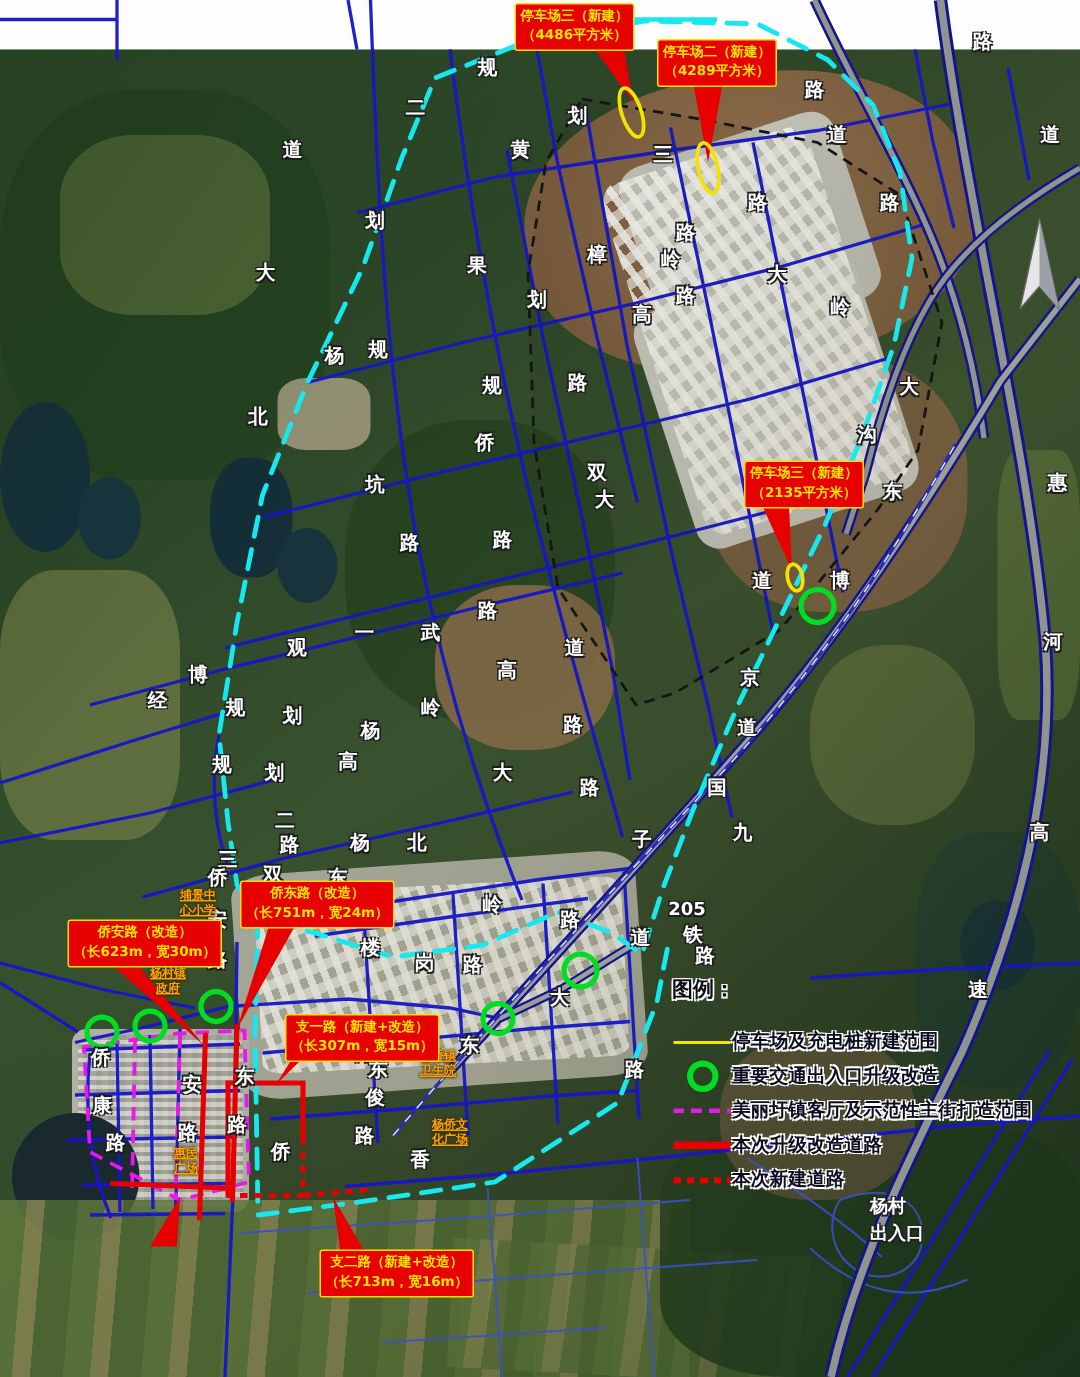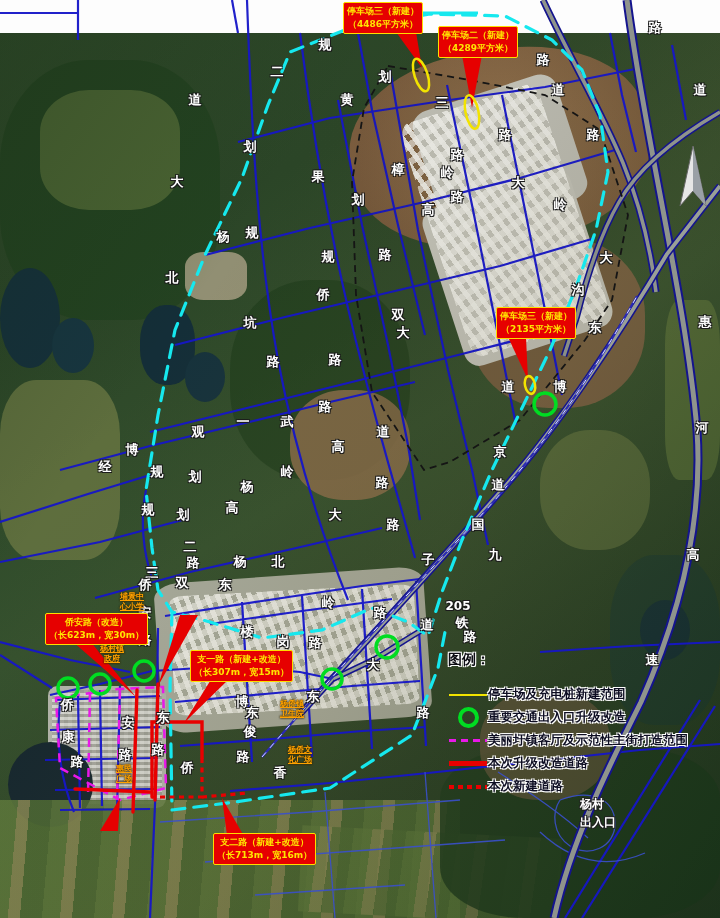--- a/index.html
+++ b/index.html
@@ -399,21 +399,25 @@
     <div>（4289平方米）</div>
   </div>
   <div class="callout" style="left:496px;top:307px;">
     <div>停车场三（新建）</div>
     <div>（2135平方米）</div>
   </div>
   <div class="callout" style="left:45px;top:613px;">
     <div>侨安路（改造）</div>
     <div>（长623m，宽30m）</div>
   </div>
-  <div class="callout" style="left:190px;top:650px;">
+  <div class="callout" style="left:160px;top:587px;">
+    <div>侨东路（改造）</div>
+    <div>（长751m，宽24m）</div>
+  </div>
+  <div class="callout" style="left:190px;top:676px;">
     <div>支一路（新建+改造）</div>
     <div>（长307m，宽15m）</div>
   </div>
   <div class="callout" style="left:213px;top:833px;">
     <div>支二路（新建+改造）</div>
     <div>（长713m，宽16m）</div>
   </div>
 
 </div>
 

